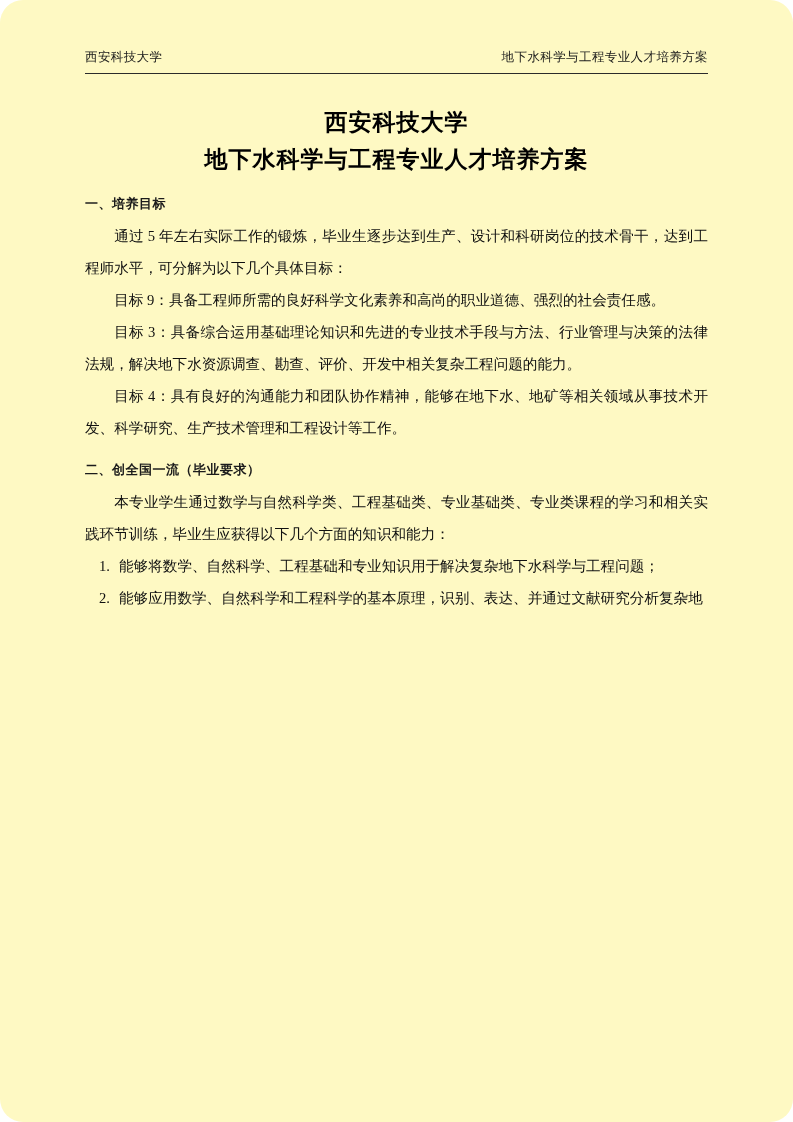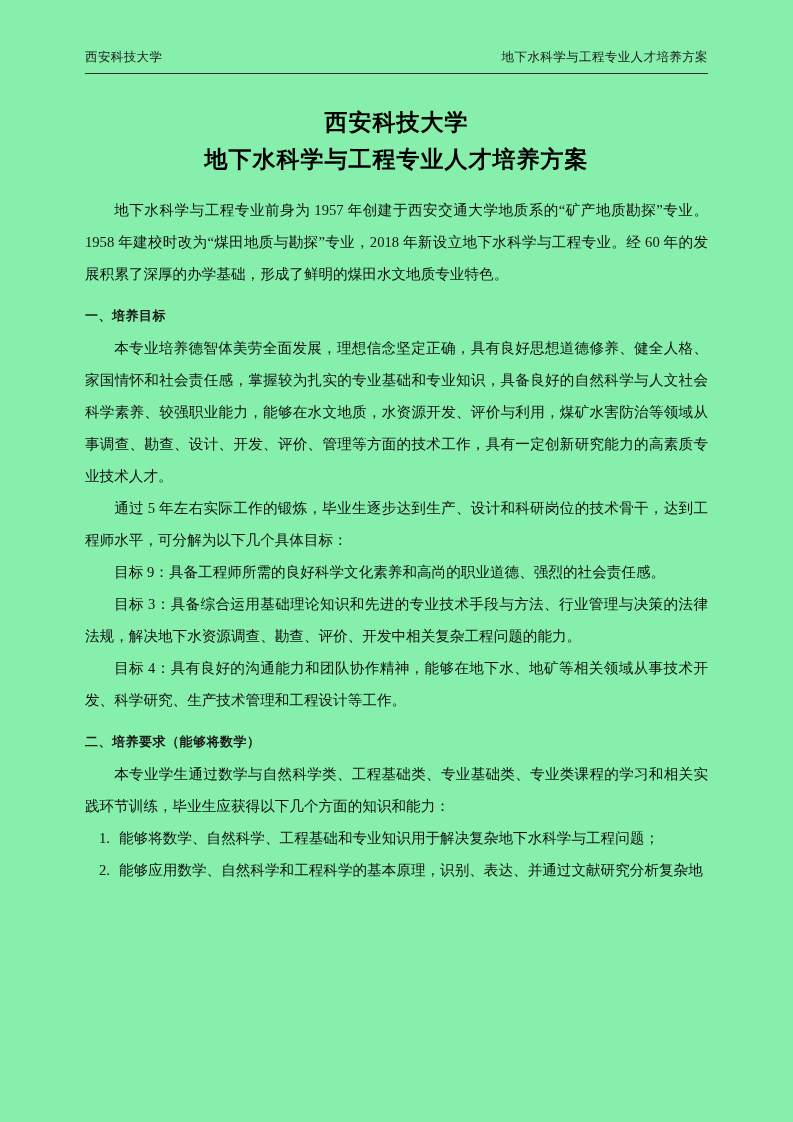--- a/index.html
+++ b/index.html
@@ -8,23 +8,24 @@
     background: #ffffff;
   }
   body {
     font-family: "Liberation Serif", "DejaVu Serif", serif;
     color: #000000;
   }
   .page {
     position: relative;
     width: 793px;
     height: 1122px;
-    background: #86efac;
+    background: #fef9c3;
     box-sizing: border-box;
     overflow: hidden;
+    border-radius: 23px;
   }
   
   .page-header {
     position: absolute;
     left: 85px;
     top: 48px;
     width: 623px;
     display: flex;
     justify-content: space-between;
     align-items: flex-end;
@@ -119,31 +120,29 @@
   </div>
   <div class="page-header-rule"></div>
 
   <div class="content">
 
     <div class="doc-title">
       <span class="line1">西安科技大学</span>
       <span class="line2">地下水科学与工程专业人才培养方案</span>
     </div>
 
-    <p class="para first-block">地下水科学与工程专业前身为 1957 年创建于西安交通大学地质系的“矿产地质勘探”专业。1958 年建校时改为“煤田地质与勘探”专业，2018 年新设立地下水科学与工程专业。经 60 年的发展积累了深厚的办学基础，形成了鲜明的煤田水文地质专业特色。</p>
 
     <div class="section-heading">一、培养目标</div>
 
-    <p class="para tight">本专业培养德智体美劳全面发展，理想信念坚定正确，具有良好思想道德修养、健全人格、家国情怀和社会责任感，掌握较为扎实的专业基础和专业知识，具备良好的自然科学与人文社会科学素养、较强职业能力，能够在水文地质，水资源开发、评价与利用，煤矿水害防治等领域从事调查、勘查、设计、开发、评价、管理等方面的技术工作，具有一定创新研究能力的高素质专业技术人才。</p>
     <p class="para tight">通过 5 年左右实际工作的锻炼，毕业生逐步达到生产、设计和科研岗位的技术骨干，达到工程师水平，可分解为以下几个具体目标：</p>
     <p class="para tight">目标 9：具备工程师所需的良好科学文化素养和高尚的职业道德、强烈的社会责任感。</p>
     <p class="para tight">目标 3：具备综合运用基础理论知识和先进的专业技术手段与方法、行业管理与决策的法律法规，解决地下水资源调查、勘查、评价、开发中相关复杂工程问题的能力。</p>
     <p class="para tight">目标 4：具有良好的沟通能力和团队协作精神，能够在地下水、地矿等相关领域从事技术开发、科学研究、生产技术管理和工程设计等工作。</p>
 
-    <div class="section-heading">二、培养要求（能够将数学）</div>
+    <div class="section-heading">二、创全国一流（毕业要求）</div>
 
     <p class="para tight">本专业学生通过数学与自然科学类、工程基础类、专业基础类、专业类课程的学习和相关实践环节训练，毕业生应获得以下几个方面的知识和能力：</p>
 
     <ul class="numbered-list">
       <li class="numbered-item">
         <span class="marker">1.</span>
         <span class="itext">能够将数学、自然科学、工程基础和专业知识用于解决复杂地下水科学与工程问题；</span>
       </li>
       <li class="numbered-item">
         <span class="marker">2.</span>

